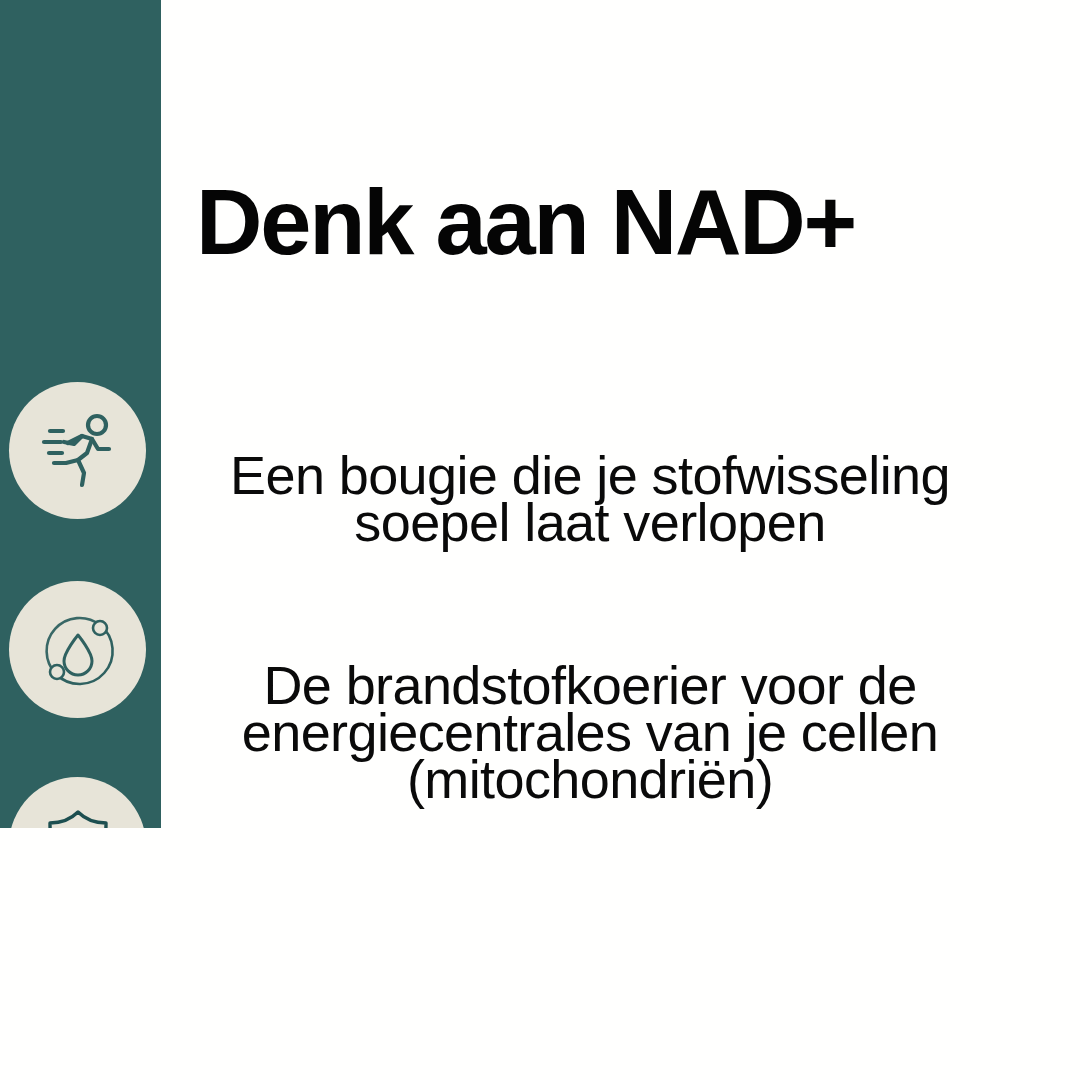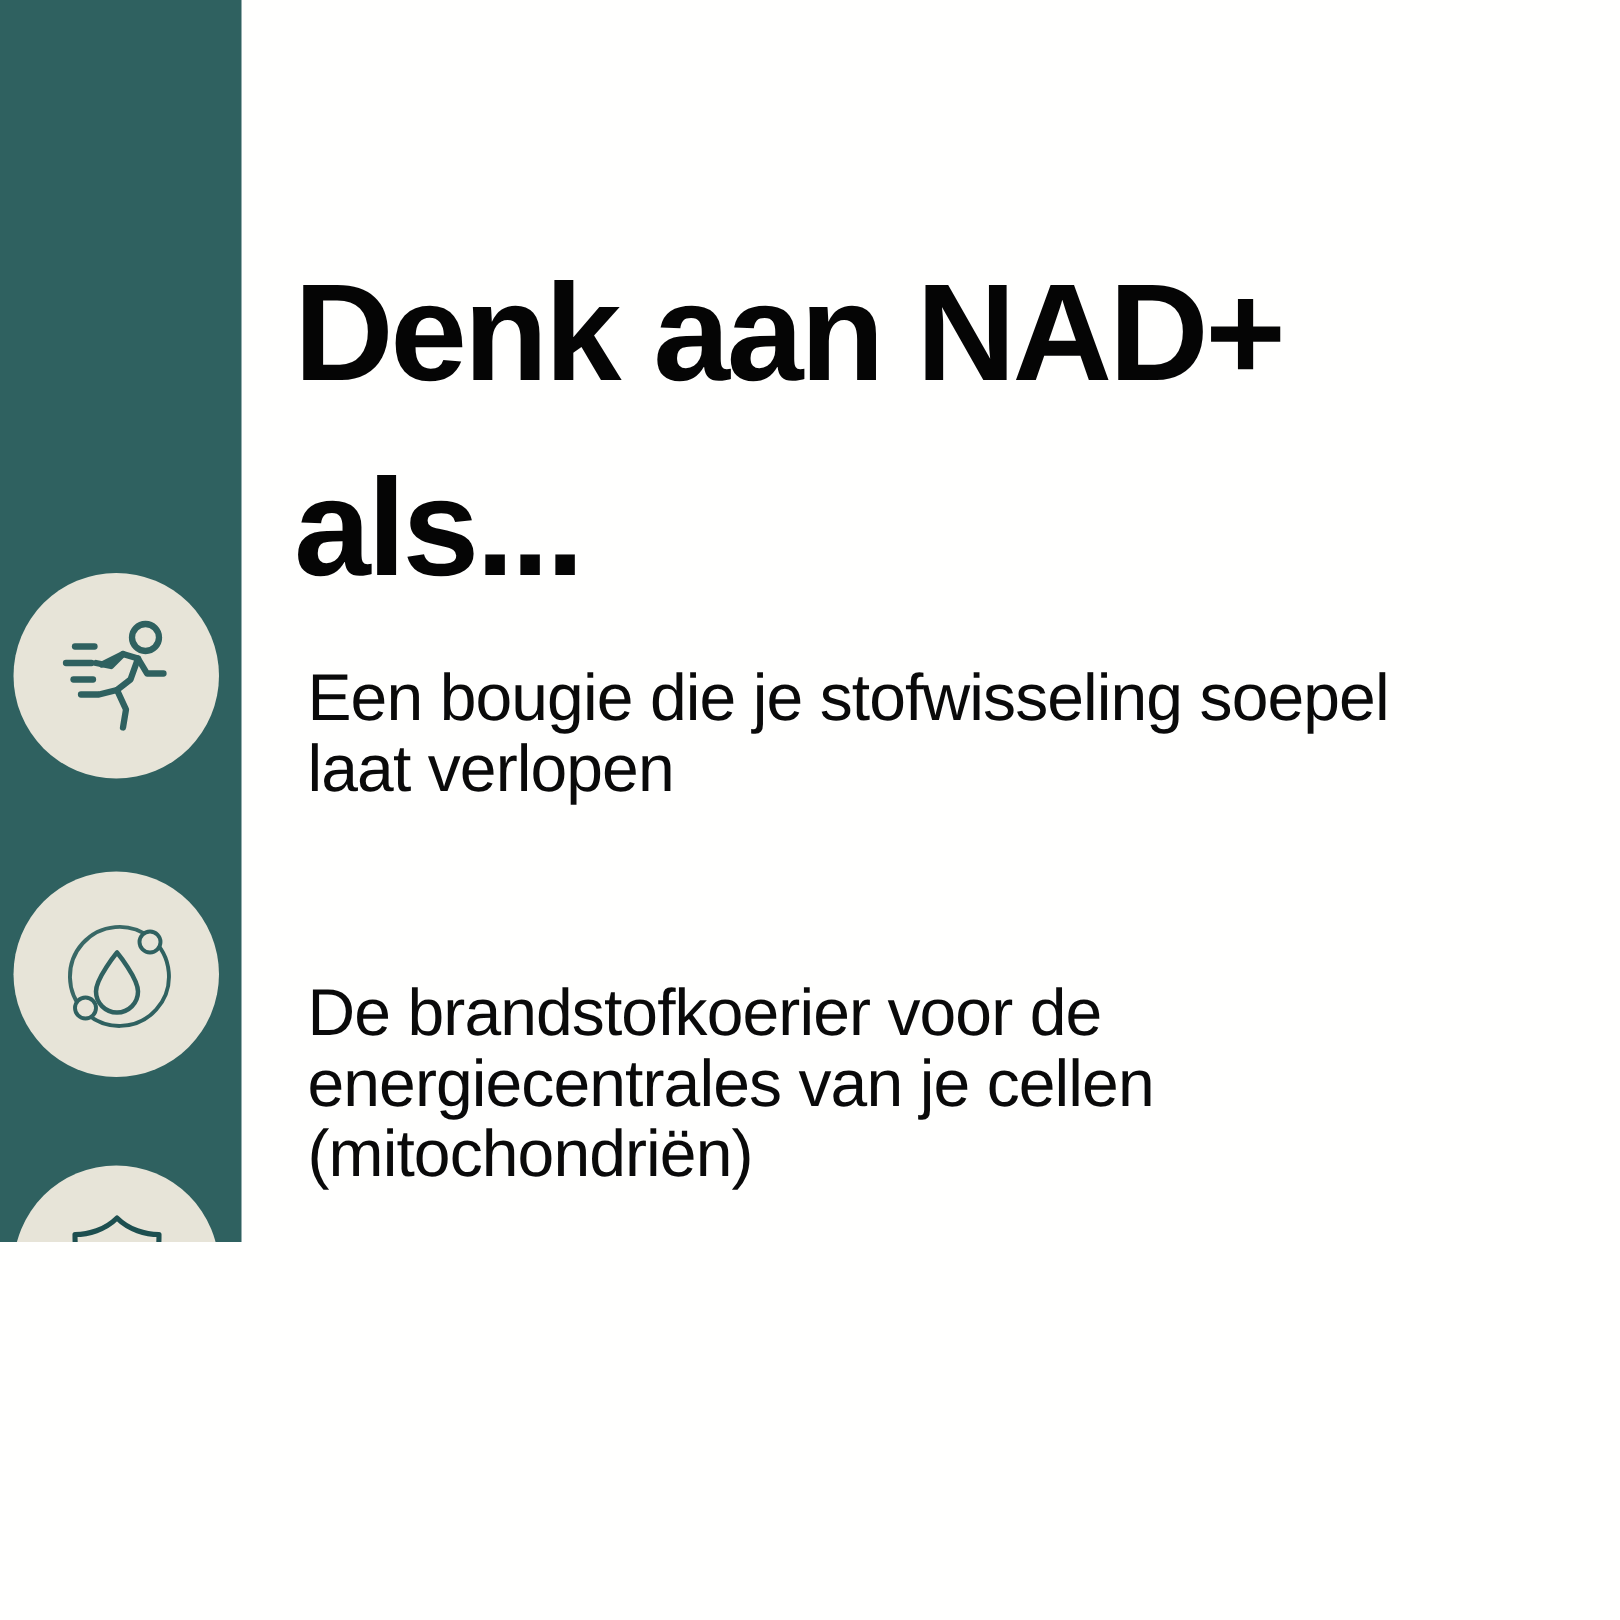--- a/index.html
+++ b/index.html
@@ -59,25 +59,26 @@
   }
   .headline .l2 { display: block; }
   
   .body-list {
     position: absolute;
     left: 205px;
     top: 398px;
     width: 770px;
   }
   .body-item {
-    font-size: 44px;
+    font-size: 54px;
     line-height: 47px;
     font-weight: 400;
     letter-spacing: -0.6px;
     color: #0a0a0a;
+    text-align: center;
   }
   .body-item.i1 { margin-bottom: 116px; }
   .body-item.i2 { margin-bottom: 69px; }
   
   .logo {
     position: absolute;
     left: 979px;
     top: 969px;
     width: 77px;
     height: 77px;
@@ -134,21 +135,20 @@
     <span>
       <svg width="96" height="96" viewBox="0 0 96 96" fill="none" stroke="#1d4f50" stroke-width="3.4" stroke-linecap="round" stroke-linejoin="round">
         <path d="M48 14 C40 22 29 25 20 25 C20 48 24 68 48 83 C72 68 76 48 76 25 C67 25 56 22 48 14 Z"></path>
         <path d="M34 50 L44 60 L64 38"></path>
       </svg>
     </span>
   </div>
 
   <h1 class="headline">
     <span class="l1">Denk aan NAD+</span>
-    <span class="l2">als...</span>
   </h1>
 
   <div class="body-list">
     <p class="body-item i1">Een bougie die je stofwisseling soepel laat verlopen</p>
     <p class="body-item i2">De brandstofkoerier voor de energiecentrales van je cellen (mitochondriën)</p>
   </div>
 
   <div class="logo">
     <span>N</span>
   </div>

